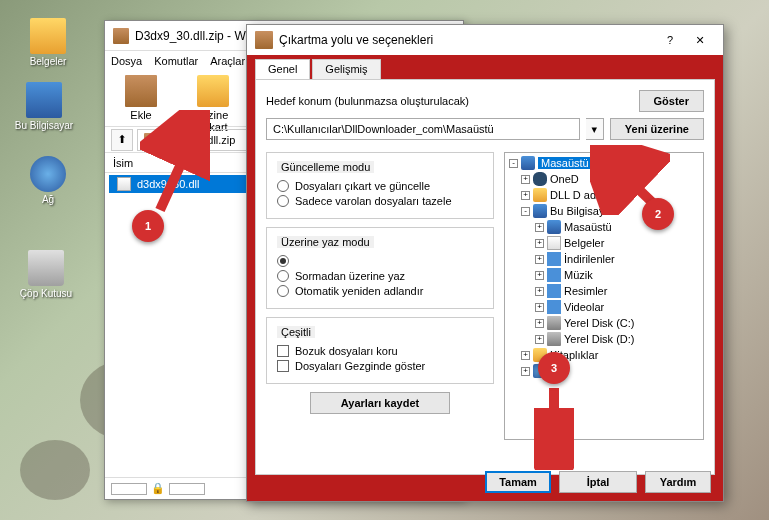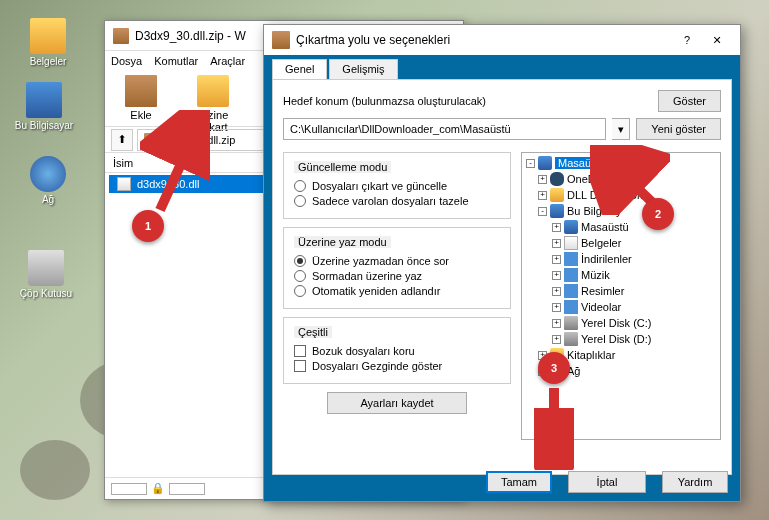--- a/index.html
+++ b/index.html
@@ -26,55 +26,55 @@
 .pathbar { height: 26px; display: flex; align-items: center; padding: 0 6px; gap: 4px; border-bottom: 1px solid #ddd; }
 .pathbar .pbtn { width: 22px; height: 22px; border: 1px solid #ccc; background: #f8f8f8; display: flex; align-items: center; justify-content: center; }
 .pathbar .ptxt { flex: 1; border: 1px solid #ccc; height: 22px; padding: 0 6px; display: flex; align-items: center; }
 .listhdr { height: 20px; border-bottom: 1px solid #ddd; padding: 0 8px; display: flex; align-items: center; background: #fff; }
 .filerow { height: 18px; padding: 0 8px; display: flex; align-items: center; gap: 6px; background: #0078d7; color: #fff; margin: 2px 4px; }
 .filerow .ficon { width: 14px; height: 14px; }
 .statusbar { position: absolute; bottom: 0; left: 0; right: 0; height: 22px; border-top: 1px solid #ddd; display: flex; align-items: center; padding: 0 6px; gap: 4px; }
 .statusbar .sseg { width: 36px; height: 12px; border: 1px solid #aaa; }
 
 
-.dialog { position: absolute; left: 263px; top: 24px; width: 478px; height: 478px; background: #0369a1; border: 1px solid #888; box-shadow: 3px 3px 12px rgba(0,0,0,0.4); }
+.dialog { position: absolute; left: 246px; top: 24px; width: 478px; height: 478px; background: #b91c1c; border: 1px solid #888; box-shadow: 3px 3px 12px rgba(0,0,0,0.4); }
 .dlg-title { height: 30px; background: #fff; display: flex; align-items: center; padding: 0 8px; }
 .dlg-title .dicon { width: 18px; height: 18px; margin-right: 6px; }
 .dlg-title .dtxt { flex: 1; font-size: 12px; }
 .dlg-title .dbtn { width: 30px; height: 24px; display: flex; align-items: center; justify-content: center; cursor: pointer; font-size: 14px; }
 .tabs { height: 24px; display: flex; padding: 4px 8px 0; gap: 2px; }
 .tab { padding: 3px 12px; background: #fff; border: 1px solid #ccc; border-bottom: none; cursor: pointer; }
 .tab.inactive { background: #f0f0f0; }
 .dlg-body { padding: 10px 12px; display: flex; gap: 10px; }
 .left-col { flex: 1; }
 .right-col { width: 200px; }
 .row { display: flex; align-items: center; gap: 6px; margin-bottom: 6px; }
 .lbl-txt { font-size: 11px; }
 .path-input { flex: 1; height: 22px; border: 1px solid #aaa; padding: 0 6px; background: #fff; display: flex; align-items: center; }
 .path-dd { width: 18px; height: 22px; border: 1px solid #aaa; border-left: none; background: #f8f8f8; display: flex; align-items: center; justify-content: center; }
-.btn { height: 22px; padding: 0 14px; border: 1px solid #aaa; background: #e8e8e8; cursor: pointer; display: inline-flex; align-items: center; }
+.btn { height: 22px; padding: 0 14px; border: 1px solid #aaa; background: #e8e8e8; cursor: pointer; display: inline-flex; align-items: center; font-weight: bold; }
 .btn.primary { border: 2px solid #0078d7; background: #e8e8e8; }
 .fieldset { border: 1px solid #ccc; padding: 8px 10px; margin-bottom: 8px; }
 .fieldset .fstitle { font-size: 11px; margin-bottom: 4px; margin-top: -14px; background: #f0f0f0; display: inline-block; padding: 0 4px; }
 .radio-row, .check-row { display: flex; align-items: center; gap: 6px; margin: 3px 0; font-size: 11px; cursor: pointer; }
 .radio { width: 12px; height: 12px; border: 1px solid #666; border-radius: 50%; display: flex; align-items: center; justify-content: center; }
 .radio.checked::after { content: ''; width: 6px; height: 6px; background: #333; border-radius: 50%; }
 .checkbox { width: 12px; height: 12px; border: 1px solid #666; }
 .save-btn-row { text-align: center; margin-top: 4px; }
 
 
 .tree { border: 1px solid #aaa; background: #fff; height: 288px; overflow: auto; padding: 2px; margin-top: 0; }
 .tnode { display: flex; align-items: center; gap: 3px; padding: 1px 2px; font-size: 11px; white-space: nowrap; cursor: pointer; }
 .tnode .exp { width: 9px; height: 9px; border: 1px solid #888; display: flex; align-items: center; justify-content: center; font-size: 8px; line-height: 1; }
 .tnode .nicon { width: 14px; height: 14px; flex-shrink: 0; }
 .tnode.selected .nlbl { background: #0078d7; color: #fff; padding: 0 3px; }
 .tnode.d1 { padding-left: 14px; }
 .tnode.d2 { padding-left: 28px; }
 
-.dlg-footer { position: absolute; bottom: 8px; right: 12px; display: flex; gap: 16px; }
+.dlg-footer { position: absolute; bottom: 8px; right: 12px; display: flex; gap: 8px; }
 
 
 .anno-circle { position: absolute; width: 32px; height: 32px; border-radius: 50%; background: #d32f2f; color: #fff; display: flex; align-items: center; justify-content: center; font-size: 18px; font-weight: bold; box-shadow: 0 2px 4px rgba(0,0,0,0.4); z-index: 100; }
 .anno-arrow { position: absolute; z-index: 99; }
 
 
 .i-folder { background: linear-gradient(#ffd766,#e8a030); border-radius: 2px; }
 .i-pc { background: linear-gradient(#4a90d9,#2c5aa0); border-radius: 2px; }
 .i-globe { background: radial-gradient(#6ab0e8,#2c5aa0); border-radius: 50%; }
 .i-bin { background: linear-gradient(#e0e0e0,#a0a0a0); border-radius: 2px 2px 4px 4px; }
@@ -180,42 +180,41 @@
         </div>
     </div>
     <div class="row">
       <div class="path-input">
           <span>C:\Kullanıcılar\DllDownloader_com\Masaüstü</span>
         </div>
       <div class="path-dd">
           <span>▾</span>
         </div>
       <div class="btn">
-          <span>Yeni göster</span>
+          <span>Yeni üzerine</span>
         </div>
     </div>
 
     <div class="dlg-body" style="padding:6px 0 0">
       <div class="left-col">
         <div class="fieldset">
           <div class="fstitle">Güncelleme modu</div>
           <div class="radio-row">
               <div class="radio"></div>
               <span>Dosyaları çıkart ve güncelle</span>
             </div>
           <div class="radio-row">
               <div class="radio"></div>
               <span>Sadece varolan dosyaları tazele</span>
             </div>
         </div>
         <div class="fieldset">
           <div class="fstitle">Üzerine yaz modu</div>
           <div class="radio-row">
               <div class="radio checked"></div>
-              <span>Üzerine yazmadan önce sor</span>
             </div>
           <div class="radio-row">
               <div class="radio"></div>
               <span>Sormadan üzerine yaz</span>
             </div>
           <div class="radio-row">
               <div class="radio"></div>
               <span>Otomatik yeniden adlandır</span>
             </div>
         </div>

